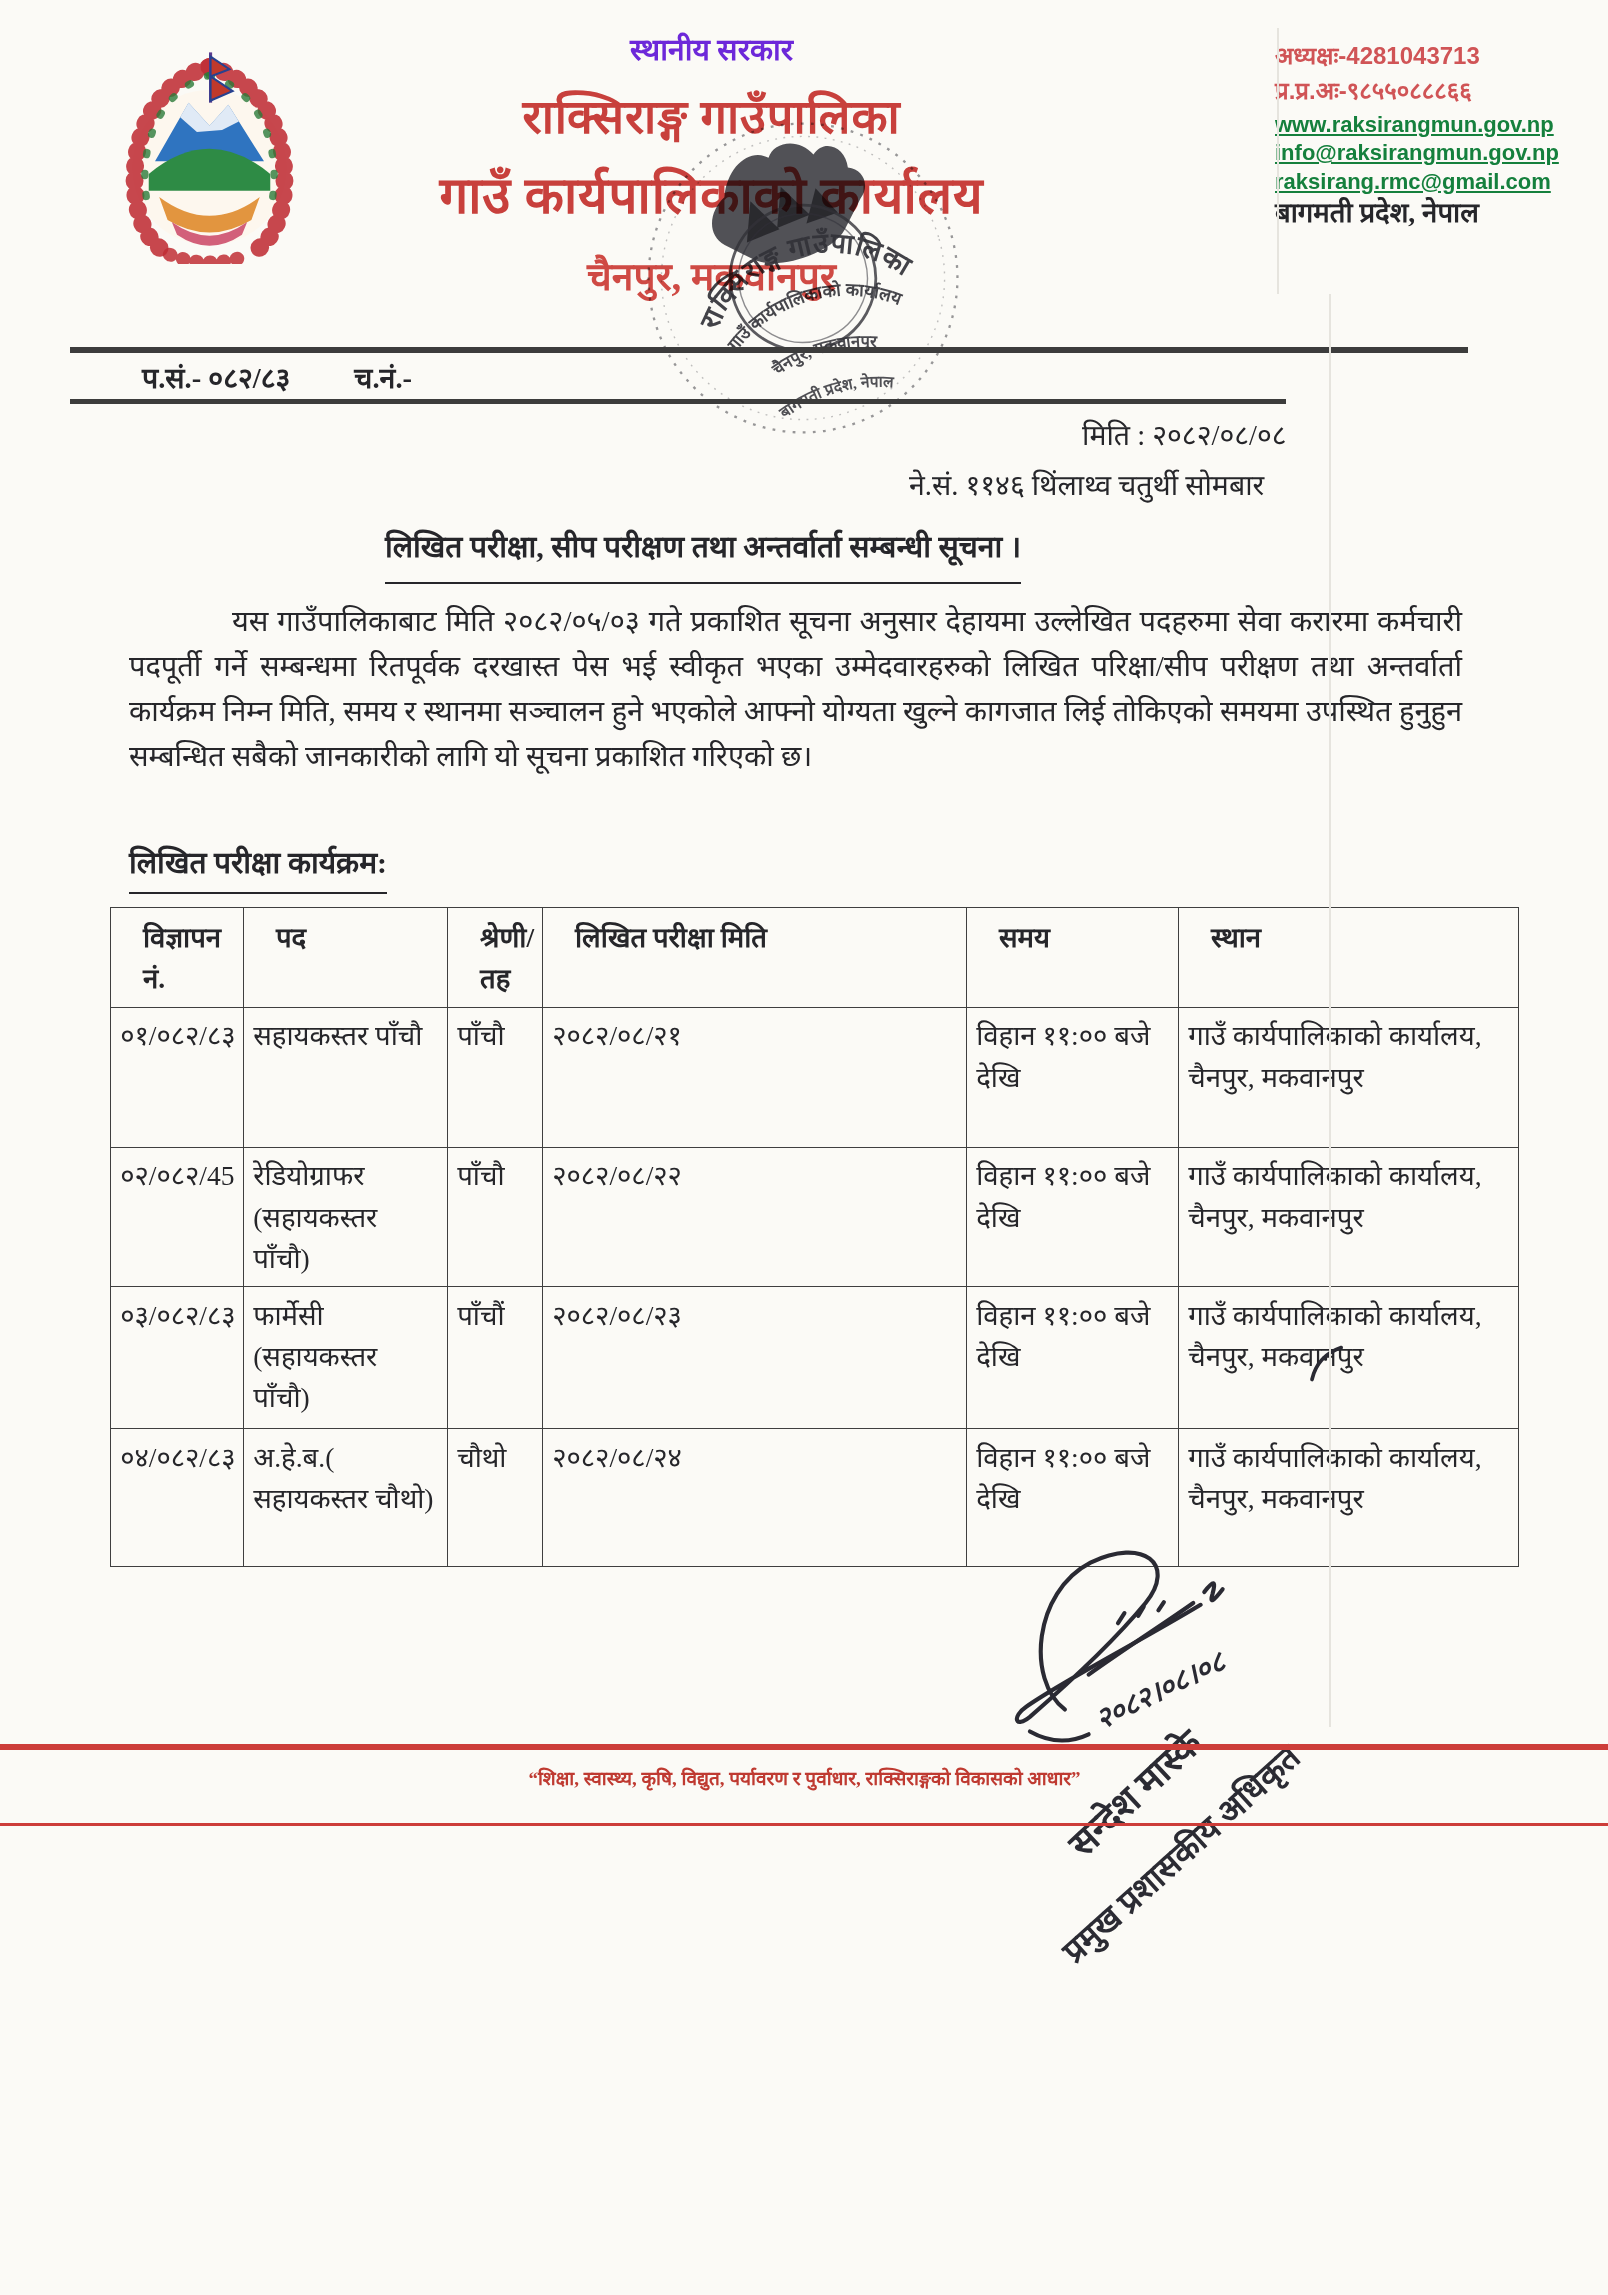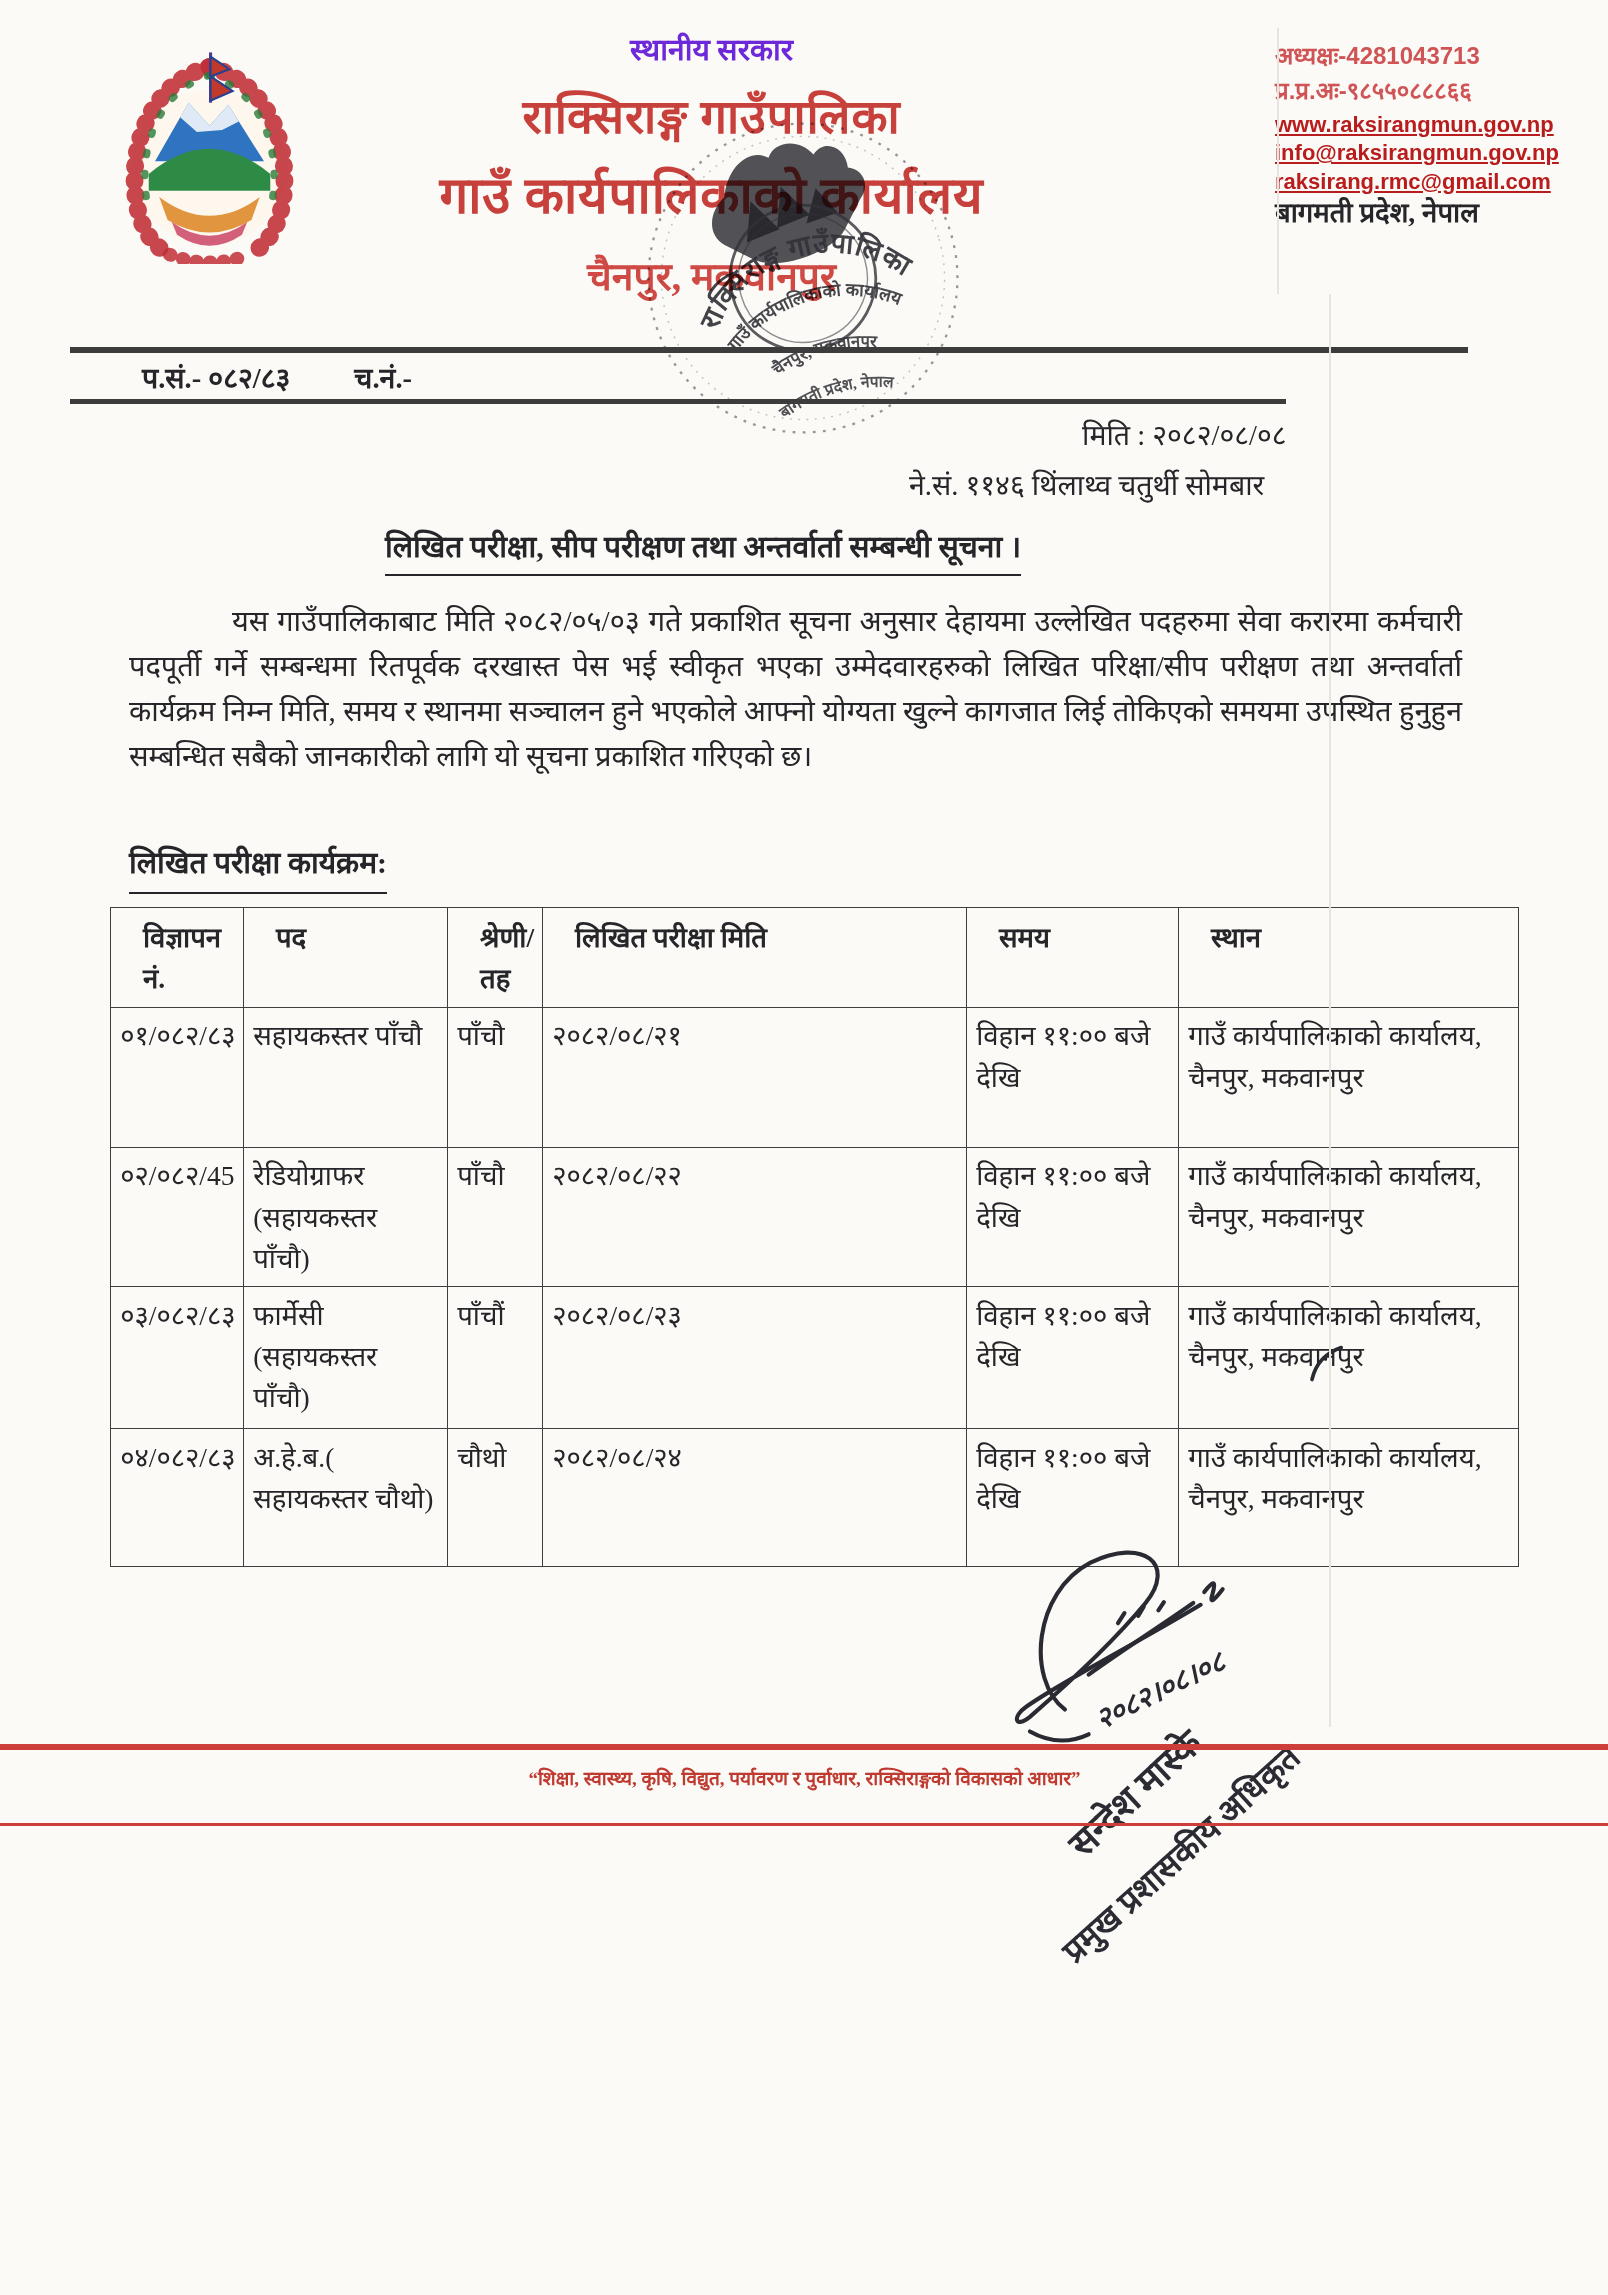--- a/index.html
+++ b/index.html
@@ -10,33 +10,33 @@
   }
   
   .emblem{position:absolute;left:103px;top:44px;width:213px;height:220px;}
   .head-center{position:absolute;left:321px;top:27.5px;width:781px;text-align:center;}
   .head-line1{font-size:30px;color:#6d28d9;font-weight:bold;}
   .head-line2{font-size:47px;color:#c8403c;font-weight:bold;margin-top:14.7px;letter-spacing:0.9px;}
   .head-line3{font-size:51px;color:#c8403c;font-weight:bold;margin-top:11px;letter-spacing:0.9px;}
   .head-line4{font-size:39px;color:#cf4a44;font-weight:bold;margin-top:20px;}
   .contacts{position:absolute;left:1275px;top:44px;width:275px;line-height:1.0;}
   .contact-red{font-size:24px;color:#d05456;font-weight:bold;margin-bottom:11px;font-family:"Liberation Sans","DejaVu Sans",sans-serif;}
-  .contact-link{display:block;font-size:22px;color:#b91c1c;text-decoration:underline;margin-bottom:6.4px;font-family:"Liberation Sans","DejaVu Sans",sans-serif;font-weight:bold;}
+  .contact-link{display:block;font-size:22px;color:#15803d;text-decoration:underline;margin-bottom:6.4px;font-family:"Liberation Sans","DejaVu Sans",sans-serif;font-weight:bold;}
   .contact-province{font-size:27.5px;color:#26262a;font-weight:bold;margin-top:1.8px;}
   .stamp{position:absolute;left:632px;top:107px;mix-blend-mode:multiply;opacity:.93;}
   
   .rule1{position:absolute;left:70px;top:347px;width:1398px;height:5.5px;background:#3c3c3c;}
   .refline{position:absolute;left:142px;top:358px;font-size:28.5px;font-weight:bold;}
   .refline .gap{display:inline-block;width:64px;}
   .rule2{position:absolute;left:70px;top:399px;width:1216px;height:4.6px;background:#3c3c3c;}
   .date1{position:absolute;left:1082px;top:415px;font-size:28.5px;}
   .date2{position:absolute;left:909px;top:465px;font-size:28.5px;}
   
   .subject{position:absolute;left:129px;top:525px;width:1148px;text-align:center;}
-  .subject span{font-size:30px;font-weight:bold;border-bottom:2.8px solid #26262a;padding-bottom:11px;font-family:Liberation Serif, serif;}
+  .subject span{font-size:30px;font-weight:bold;border-bottom:2.8px solid #26262a;padding-bottom:19px;font-family:Liberation Serif, serif;}
   .bodytext{position:absolute;left:129px;top:599px;width:1333px;font-size:29px;line-height:45px;text-align:justify;text-indent:103px;margin:0;}
   .table-title{position:absolute;left:129px;top:841px;font-size:30px;font-weight:bold;}
   .table-title span{border-bottom:2.8px solid #26262a;padding-bottom:13px;}
   
   table.sched{position:absolute;left:110px;top:907px;border-collapse:collapse;table-layout:fixed;width:1408px;}
   table.sched th,table.sched td{border:1.8px solid #3f3f3f;vertical-align:top;text-align:left;
     font-size:27.5px;font-weight:normal;line-height:1.5;padding:7.3px 9.2px;}
   table.sched th{font-weight:bold;padding-top:9.2px;padding-left:32px;}
   col.c1{width:133px}col.c2{width:204px}col.c3{width:95px}col.c4{width:424px}col.c5{width:212px}col.c6{width:340px}
   td.c4i{padding-left:39px;}

